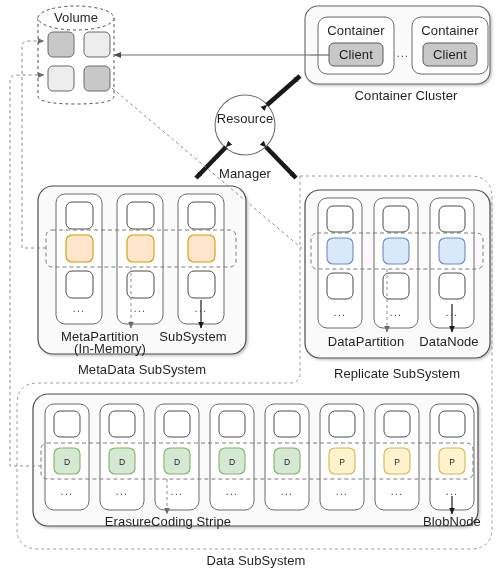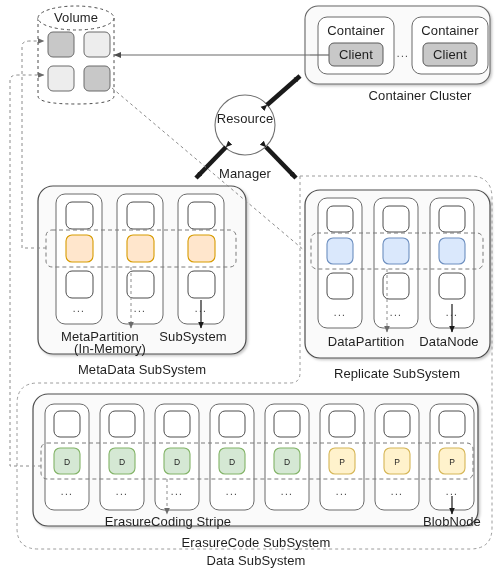--- a/index.html
+++ b/index.html
@@ -225,21 +225,21 @@
     </g>
   </svg>
 
   <div class="lbl c" style="left:76px;top:12px;">Volume</div>
 
   <div class="lbl c" style="left:356px;top:25px;">Container</div>
   <div class="lbl c" style="left:356px;top:49px;">Client</div>
   <div class="lbl c" style="left:450px;top:25px;">Container</div>
   <div class="lbl c" style="left:450px;top:49px;">Client</div>
   <div class="dots" style="left:403px;top:48px;">...</div>
-  <div class="lbl c" style="left:420px;top:90px;">Container Cluster</div>
+  <div class="lbl c" style="left:406px;top:90px;">Container Cluster</div>
 
   <div class="lbl c" style="left:245px;top:113px;">Resource</div>
   <div class="lbl c" style="left:245px;top:125px;margin-top:43px;">Manager</div>
 
   <div class="dots" style="left:79px;top:303px;">...</div>
   <div class="dots" style="left:140px;top:303px;">...</div>
   <div class="dots" style="left:201px;top:303px;">...</div>
   <div class="lbl c" style="left:100px;top:331px;">MetaPartition</div>
   <div class="lbl c" style="left:110px;top:343px;text-align:center;">(In-Memory)</div>
   <div class="lbl c" style="left:193px;top:331px;">SubSystem</div>
@@ -256,16 +256,15 @@
   <div class="dots" style="left:122px;top:486px;">...</div>
   <div class="dots" style="left:177px;top:486px;">...</div>
   <div class="dots" style="left:232px;top:486px;">...</div>
   <div class="dots" style="left:287px;top:486px;">...</div>
   <div class="dots" style="left:342px;top:486px;">...</div>
   <div class="dots" style="left:397px;top:486px;">...</div>
   <div class="dots" style="left:452px;top:486px;">...</div>
 
   <div class="lbl c" style="left:168px;top:516px;">ErasureCoding Stripe</div>
   <div class="lbl c" style="left:452px;top:516px;">BlobNode</div>
-  <div class="lbl c" style="left:256px;top:537px;">ErasureCode SubSystem</div>
   <div class="lbl c" style="left:256px;top:555px;">Data SubSystem</div>
 
 </div>
 
 </body></html>

